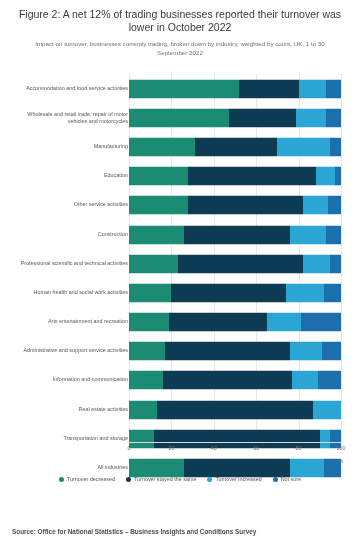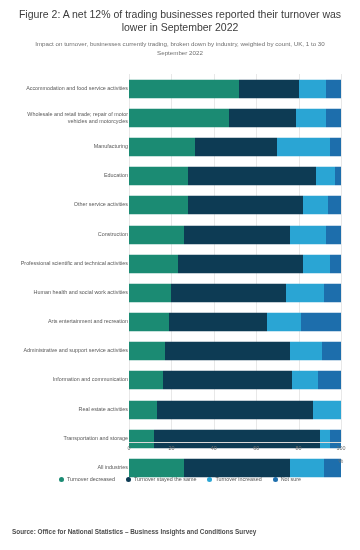--- a/index.html
+++ b/index.html
@@ -153,21 +153,21 @@
     font-size: 6.4px;
     font-weight: bold;
     color: #4d4d4d;
   }
 </style>
 </head>
 <body>
 
 <div class="figure">
 
-  <div class="title">Figure 2: A net 12% of trading businesses reported their turnover was lower in September 2022</div>
+  <div class="title">Figure 2: A net 12% of trading businesses reported their turnover was lower in October 2022</div>
   <div class="subtitle">Impact on turnover, businesses currently trading, broken down by industry, weighted by count, UK, 1 to 30 September 2022</div>
 
   <div class="chart-area">
     <div class="gridlines" id="gridlines">
         <div class="gline" style="left: 0px;"></div>
         <div class="gline" style="left: 42.4px;"></div>
         <div class="gline" style="left: 84.8px;"></div>
         <div class="gline" style="left: 127.2px;"></div>
         <div class="gline" style="left: 169.6px;"></div>
         <div class="gline" style="left: 212px;"></div>

